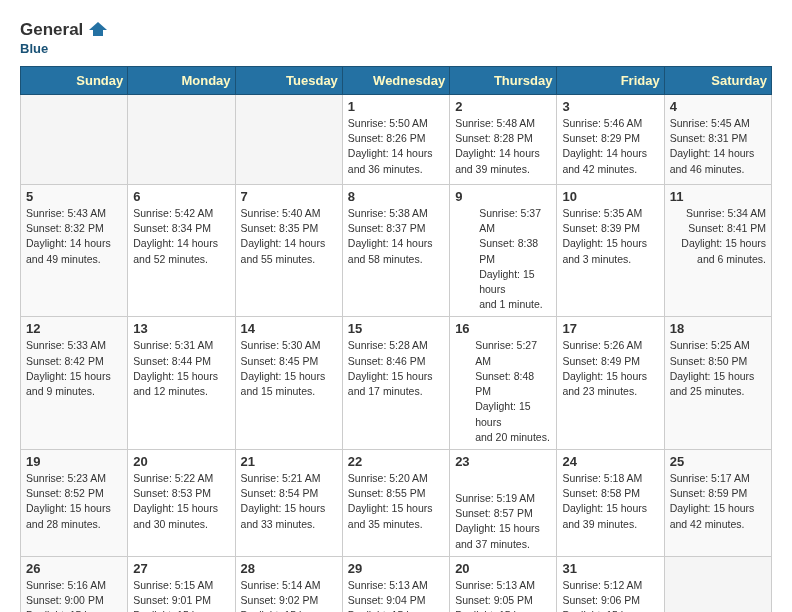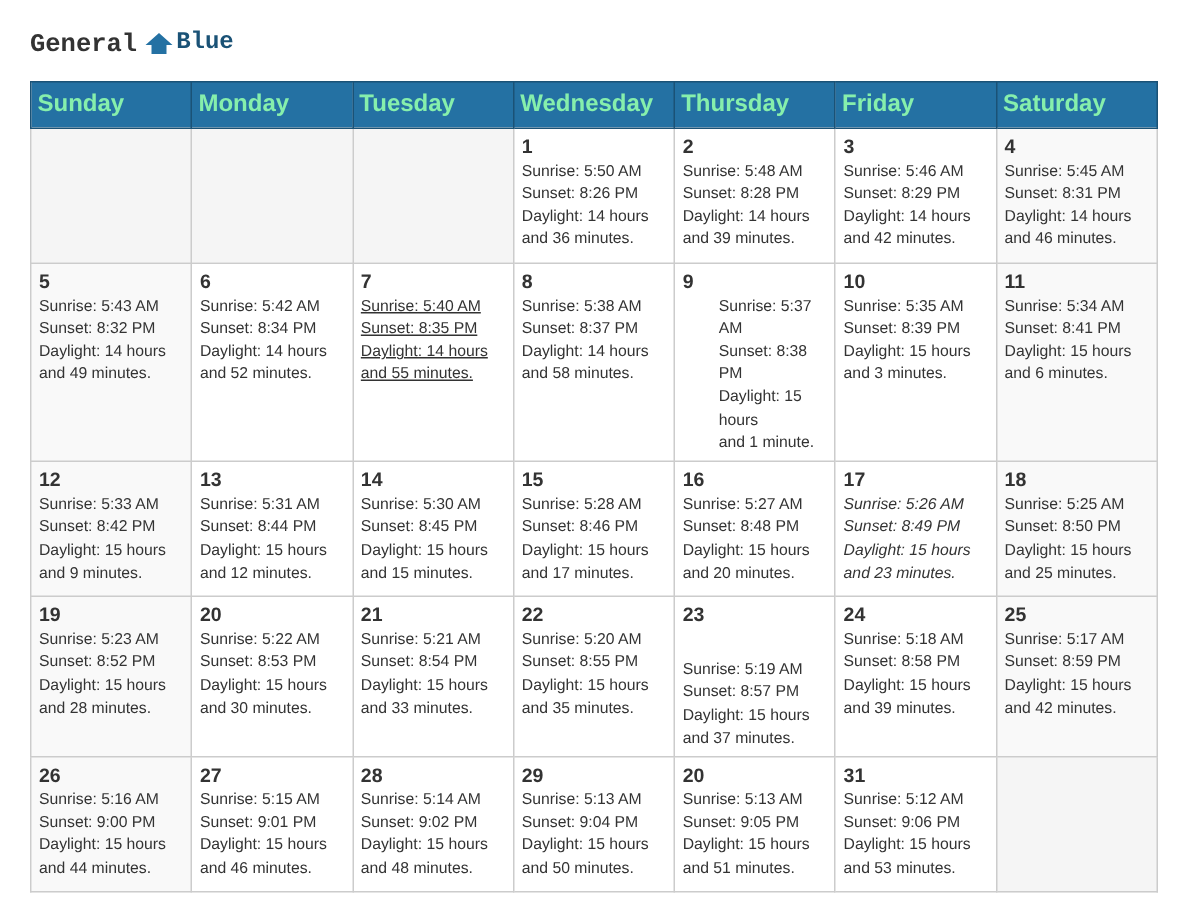--- a/index.html
+++ b/index.html
@@ -33,24 +33,24 @@
       font-size: 16px;
       color: #333;
     }
     table {
       width: 100%;
       border-collapse: collapse;
       table-layout: fixed;
     }
     .day-header {
       background-color: #2471a3;
-      color: #86efac;
-      text-align: left;
+      color: #fef9c3;
+      text-align: right;
       padding: 6px 4px;
-      font-size: 16px;
+      font-size: 13px;
       font-weight: bold;
       border: 1px solid #1a5276;
     }
     td {
       border: 1px solid #ccc;
       vertical-align: top;
       padding: 4px 5px;
       font-size: 11px;
       color: #333;
       height: 90px;
@@ -90,24 +90,24 @@
       <span class="logo-bl">Blue</span>
     </div>
   </div>
   <div class="title-block">
     <div class="main-title"></div>
     <div class="subtitle"></div>
   </div>
 </div>
 
 <style>
-  .logo-wrap { display: flex; flex-direction: row; line-height: 1.1; font-family: Liberation Mono, monospace; }
+  .logo-wrap { display: flex; flex-direction: column; line-height: 1.1; }
   .logo-line1 { display: flex; align-items: center; }
   .logo-gen { font-size: 17px; font-weight: bold; color: #333; }
-  .logo-bl { font-size: 16px; font-weight: bold; color: #1a5276; }
+  .logo-bl { font-size: 13px; font-weight: bold; color: #1a5276; }
   .logo-bird { margin-left: 4px; }
 </style>
 
 <table>
   <thead>
     <tr>
     <th class="day-header">Sunday</th>
         <th class="day-header">Monday</th>
         <th class="day-header">Tuesday</th>
         <th class="day-header">Wednesday</th>
@@ -160,21 +160,21 @@
         </td>
         <td>
           <span class="day-number">6</span>
           <div class="cell-info" style="white-space: pre-line;">Sunrise: 5:42 AM
 Sunset: 8:34 PM
 Daylight: 14 hours
 and 52 minutes.</div>
         </td>
         <td>
           <span class="day-number">7</span>
-          <div class="cell-info" style="white-space: pre-line; text-decoration: underline;">Sunrise: 5:40 AM
+          <div class="cell-info" style="white-space: pre-line;">Sunrise: 5:40 AM
 Sunset: 8:35 PM
 Daylight: 14 hours
 and 55 minutes.</div>
         </td>
         <td>
           <span class="day-number">8</span>
           <div class="cell-info" style="white-space: pre-line;">Sunrise: 5:38 AM
 Sunset: 8:37 PM
 Daylight: 14 hours
 and 58 minutes.</div>
@@ -188,21 +188,21 @@
         </td>
         <td>
           <span class="day-number">10</span>
           <div class="cell-info" style="white-space: pre-line;">Sunrise: 5:35 AM
 Sunset: 8:39 PM
 Daylight: 15 hours
 and 3 minutes.</div>
         </td>
         <td class="weekend">
           <span class="day-number">11</span>
-          <div class="cell-info" style="white-space: pre-line;">Sunrise: 5:34 AM
+          <div class="cell-info" style="white-space: pre-line; text-align: right;">Sunrise: 5:34 AM
 Sunset: 8:41 PM
 Daylight: 15 hours
 and 6 minutes.</div>
         </td>
       </tr>
       <tr>
         <td class="weekend">
           <span class="day-number">12</span>
           <div class="cell-info" style="white-space: pre-line;">Sunrise: 5:33 AM
 Sunset: 8:42 PM
@@ -225,28 +225,28 @@
         </td>
         <td>
           <span class="day-number">15</span>
           <div class="cell-info" style="white-space: pre-line;">Sunrise: 5:28 AM
 Sunset: 8:46 PM
 Daylight: 15 hours
 and 17 minutes.</div>
         </td>
         <td>
           <span class="day-number">16</span>
-          <div class="cell-info" style="white-space: pre-line;">Sunrise: 5:27 AM
+          <div class="cell-info" style="white-space: pre-line; margin-left: 20px;">Sunrise: 5:27 AM
 Sunset: 8:48 PM
 Daylight: 15 hours
 and 20 minutes.</div>
         </td>
         <td>
           <span class="day-number">17</span>
-          <div class="cell-info" style="white-space: pre-line; font-style: italic;">Sunrise: 5:26 AM
+          <div class="cell-info" style="white-space: pre-line;">Sunrise: 5:26 AM
 Sunset: 8:49 PM
 Daylight: 15 hours
 and 23 minutes.</div>
         </td>
         <td class="weekend">
           <span class="day-number">18</span>
           <div class="cell-info" style="white-space: pre-line;">Sunrise: 5:25 AM
 Sunset: 8:50 PM
 Daylight: 15 hours
 and 25 minutes.</div>

